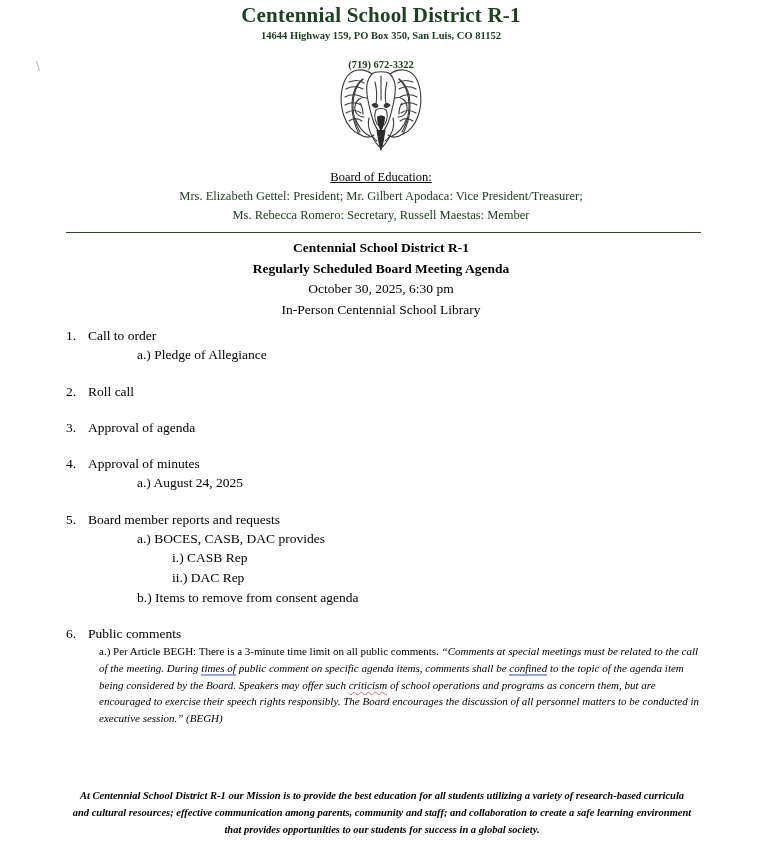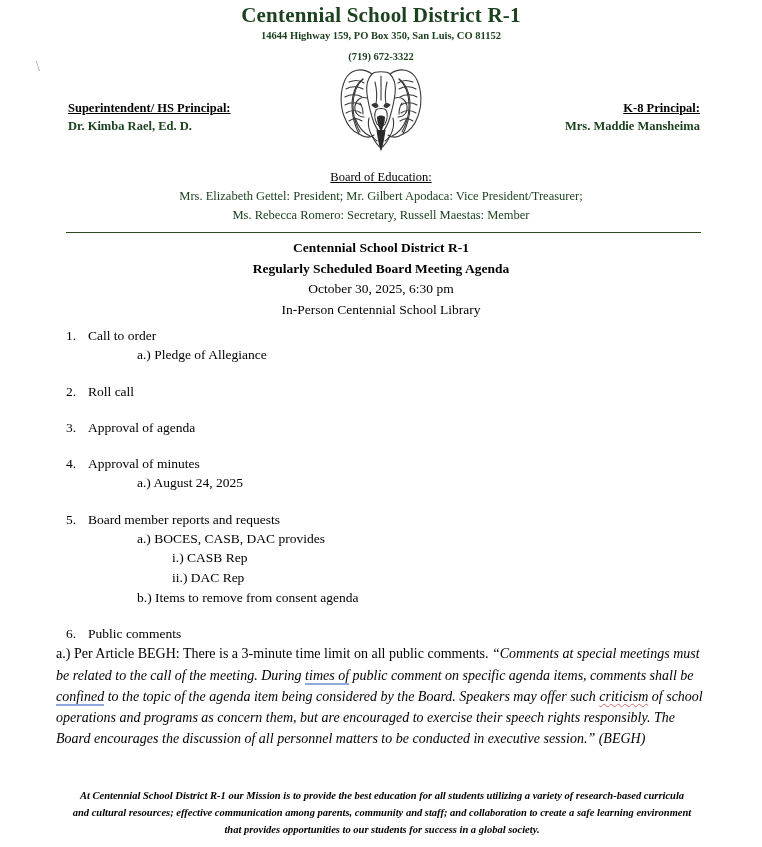--- a/index.html
+++ b/index.html
@@ -34,21 +34,21 @@
     font-weight: bold;
     color: #1d4220;
     margin-top: 3px;
     line-height: 1.2;
   }
   .district-phone {
     text-align: center;
     font-size: 10.5px;
     font-weight: bold;
     color: #1d4220;
-    margin-top: 8px;
+    margin-top: 16px;
     line-height: 1.2;
   }
 
   
   .stray-mark {
     position: absolute;
     left: 36px;
     top: 55px;
     font-size: 14px;
     color: #9a9a9a;
@@ -176,24 +176,24 @@
   }
   .lvl3 {
     font-size: 13.5px;
     color: #000000;
     line-height: 1.45;
     padding-left: 172px;
   }
 
   
   .quote-para {
-    font-size: 14px;
+    font-size: 11px;
     color: #000000;
     line-height: 1.52;
-    padding-left: 56px;
+    padding-left: 99px;
     padding-right: 56px;
     text-align: left;
   }
   .quote-para .ital { font-style: italic; }
   .u-blue {
     border-bottom: 2px solid #8fa8dd;
     padding-bottom: 0px;
   }
   .u-red {
     text-decoration: underline;
@@ -278,30 +278,20 @@
         <path d="M47 76 C50 82 53 86 56 88 C59 86 62 82 65 76"></path>
 
         <path d="M42 38 C36 36 31 40 30 46 C29 52 33 57 39 57"></path>
         <path d="M70 38 C76 36 81 40 82 46 C83 52 79 57 73 57"></path>
         <path d="M35 43 C37 46 38 50 38 54"></path>
         <path d="M77 43 C75 46 74 50 74 54"></path>
       </g>
     </svg>
   </div>
 
-  <div class="admin-row">
-    <div class="admin-left">
-      <div class="admin-label">Superintendent/ HS Principal:</div>
-      <div class="admin-name">Dr. Kimba Rael, Ed. D.</div>
-    </div>
-    <div class="admin-right">
-      <div class="admin-label">K-8 Principal:</div>
-      <div class="admin-name">Mrs. Maddie Mansheima</div>
-    </div>
-  </div>
 
   <div class="boe">
     <div class="boe-heading">Board of Education:</div>
     <div class="boe-line">Mrs. Elizabeth Gettel: President; Mr. Gilbert Apodaca: Vice President/Treasurer;</div>
     <div class="boe-line">Ms. Rebecca Romero: Secretary, Russell Maestas: Member</div>
   </div>
 
   <div class="divider"></div>
 
   <div class="meeting">

